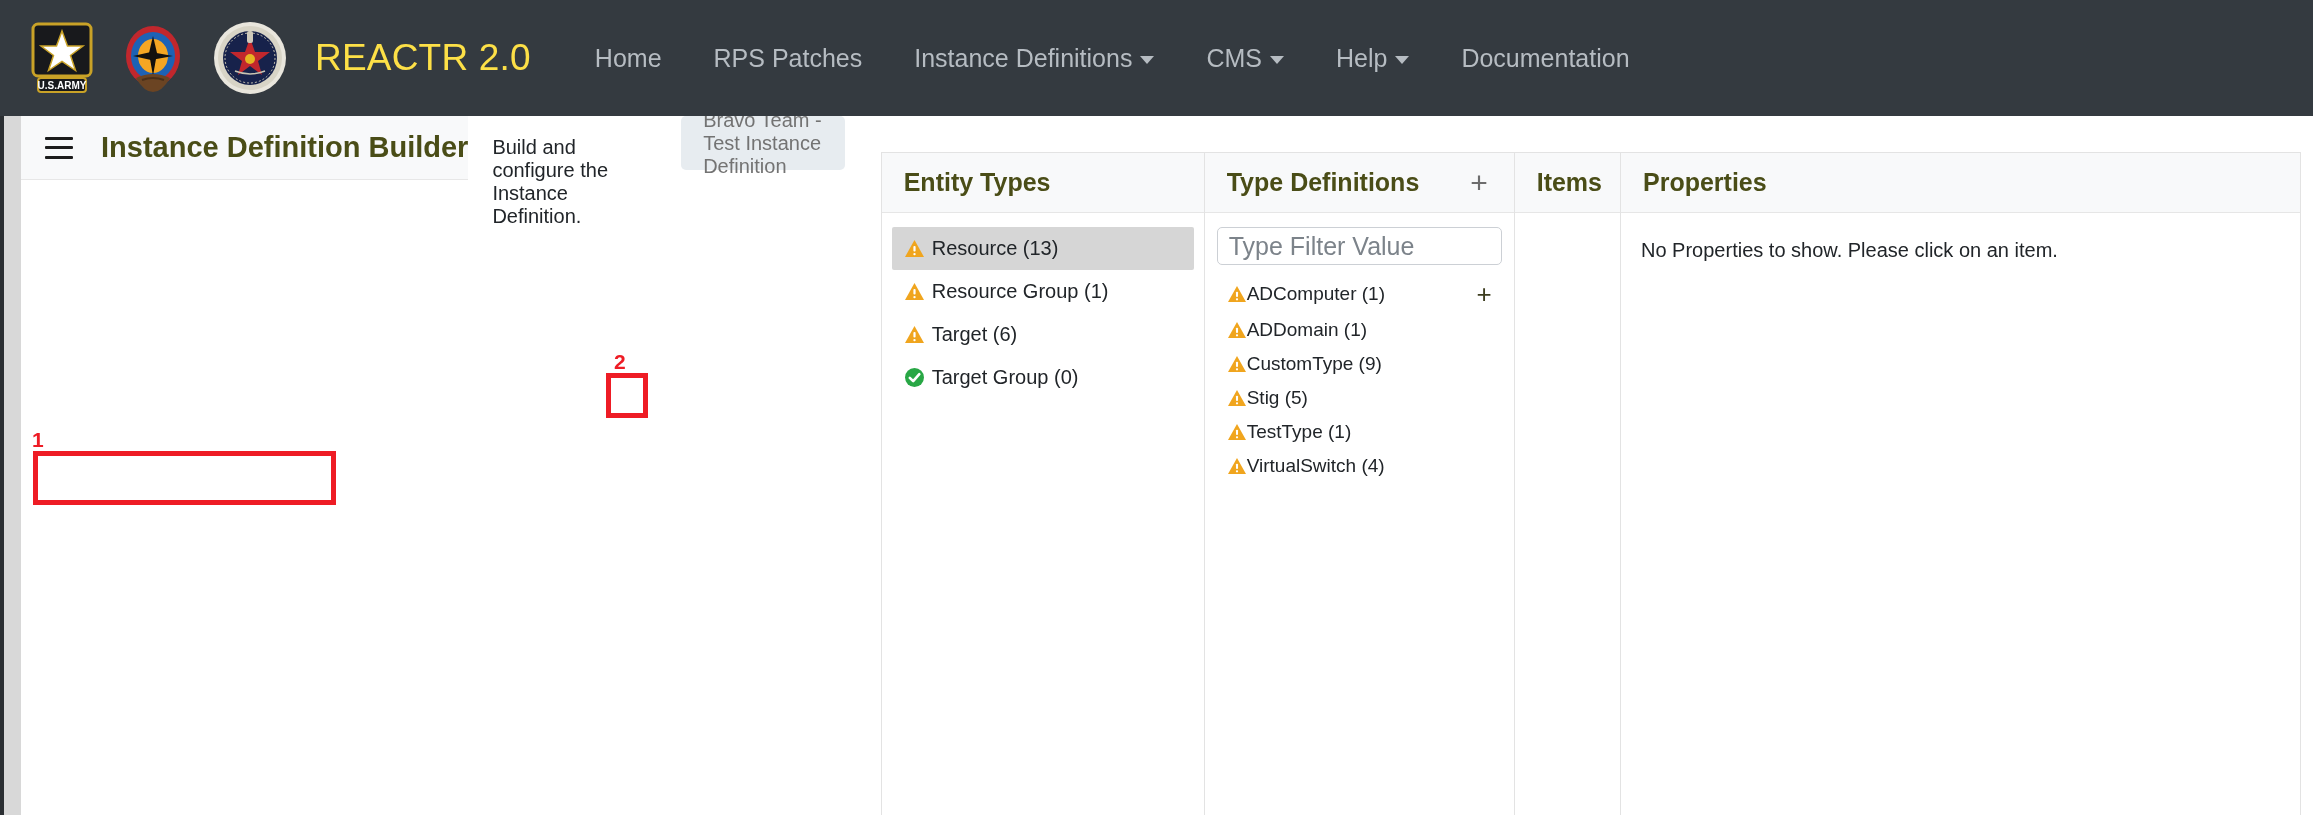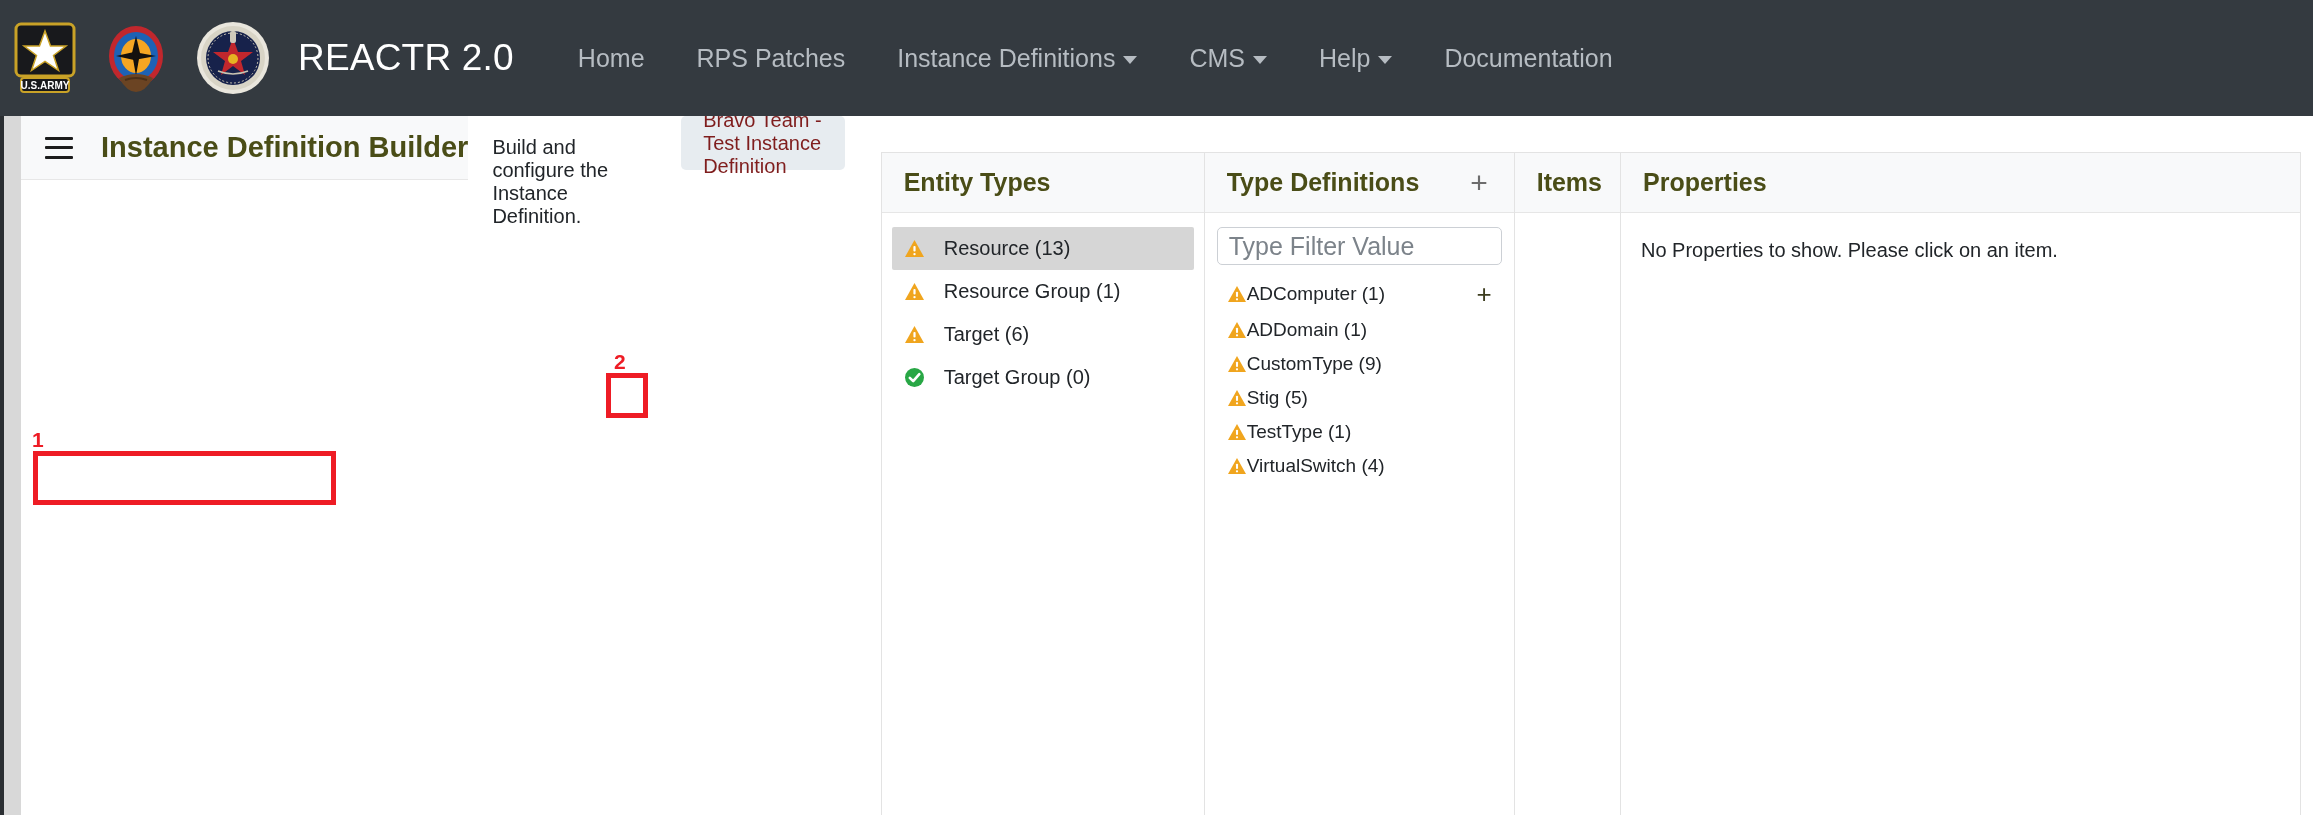--- a/index.html
+++ b/index.html
@@ -18,25 +18,26 @@
     display: flex;
     align-items: center;
     padding-left: 14px;
     position: relative;
   }
   .logo-wrap {
     display: flex;
     align-items: center;
     gap: 29px;
     margin-right: 28px;
+    margin-left: 17px;
   }
   .logo { display: block; }
 
   .brand {
-    color: #ffffff;
+    color: #fde047;
     font-size: 37px;
     font-weight: 400;
     letter-spacing: 0.2px;
     margin-right: 38px;
     white-space: nowrap;
   }
   .nav-links {
     display: flex;
     align-items: center;
     gap: 0px;
@@ -126,21 +127,21 @@
 
   .def-band {
     margin: 0 18px 0 18px;
     background: #e7ecf0;
     border-radius: 5px;
     height: 54px;
     display: flex;
     align-items: center;
     padding-left: 22px;
     font-size: 20px;
-    color: #7f1d1d;
+    color: #737373;
   }
 
   
   .panels {
     flex: 1;
     display: flex;
     margin: 36px 12px 0 18px;
     min-height: 0;
   }
   .panel {
@@ -189,21 +190,21 @@
   }
   .panel-body.pad {
     padding: 14px 18px;
   }
 
   
   .ent-list { padding: 6px 10px 0 10px; }
   .ent-row {
     display: flex;
     align-items: center;
-    gap: 19px;
+    gap: 7px;
     font-size: 20px;
     color: #212529;
     padding: 10px 12px;
     border-radius: 2px;
     cursor: pointer;
     white-space: nowrap;
   }
   .ent-row.selected { background: #d6d6d6; }
 
   .td-list { padding: 0 10px; }

